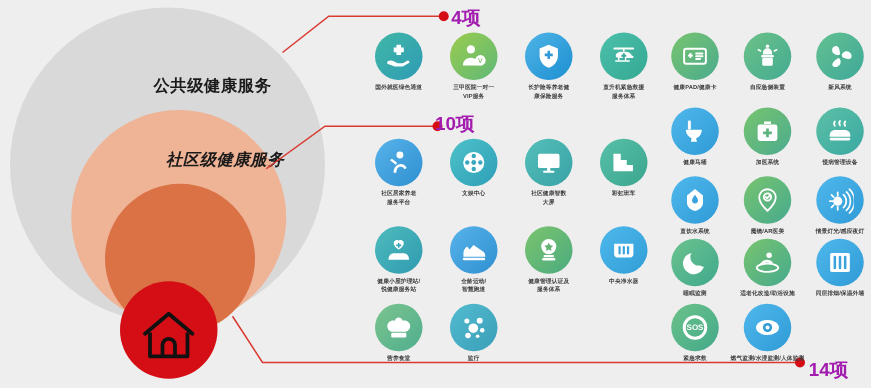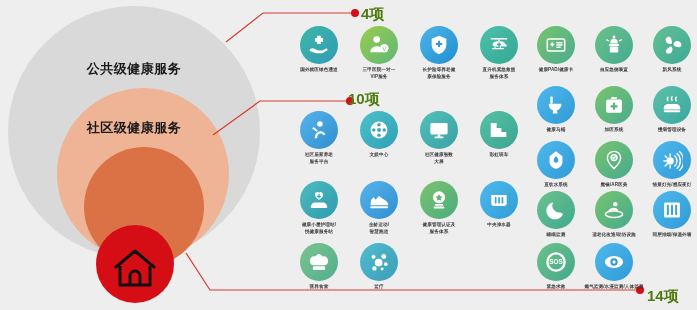--- a/index.html
+++ b/index.html
@@ -31,34 +31,35 @@
     background:#d50d15;
   }
   .ring-label{
     position:absolute;
     color:#1a1a1a;
     font-size:13px;
     font-weight:bold;
     letter-spacing:.5px;
     white-space:nowrap;
     transform:translateX(-50%);
+    margin-left:36px;
   }
   .rl-public{left:134px;top:60px;}
-  .rl-community{left:134px;top:119px;}
+  .rl-community{left:144px;top:119px;font-style:italic;}
   .rl-home{left:134px;top:178px;}
 
   .house-icon{position:absolute;left:112px;top:247px;width:46px;height:42px;}
 
   
   .connector{position:absolute;left:0;top:0;width:697px;height:310px;pointer-events:none;}
 
   
   .count{
     position:absolute;
-    color:#4d7c0f;
+    color:#a21caf;
     font-size:15px;
     font-weight:bold;
     white-space:nowrap;
   }
   .count-4 {left:361px;top:5px;}
   .count-10{left:348px;top:90px;}
   .count-14{left:647px;top:287px;}
 
   
   .tile{

